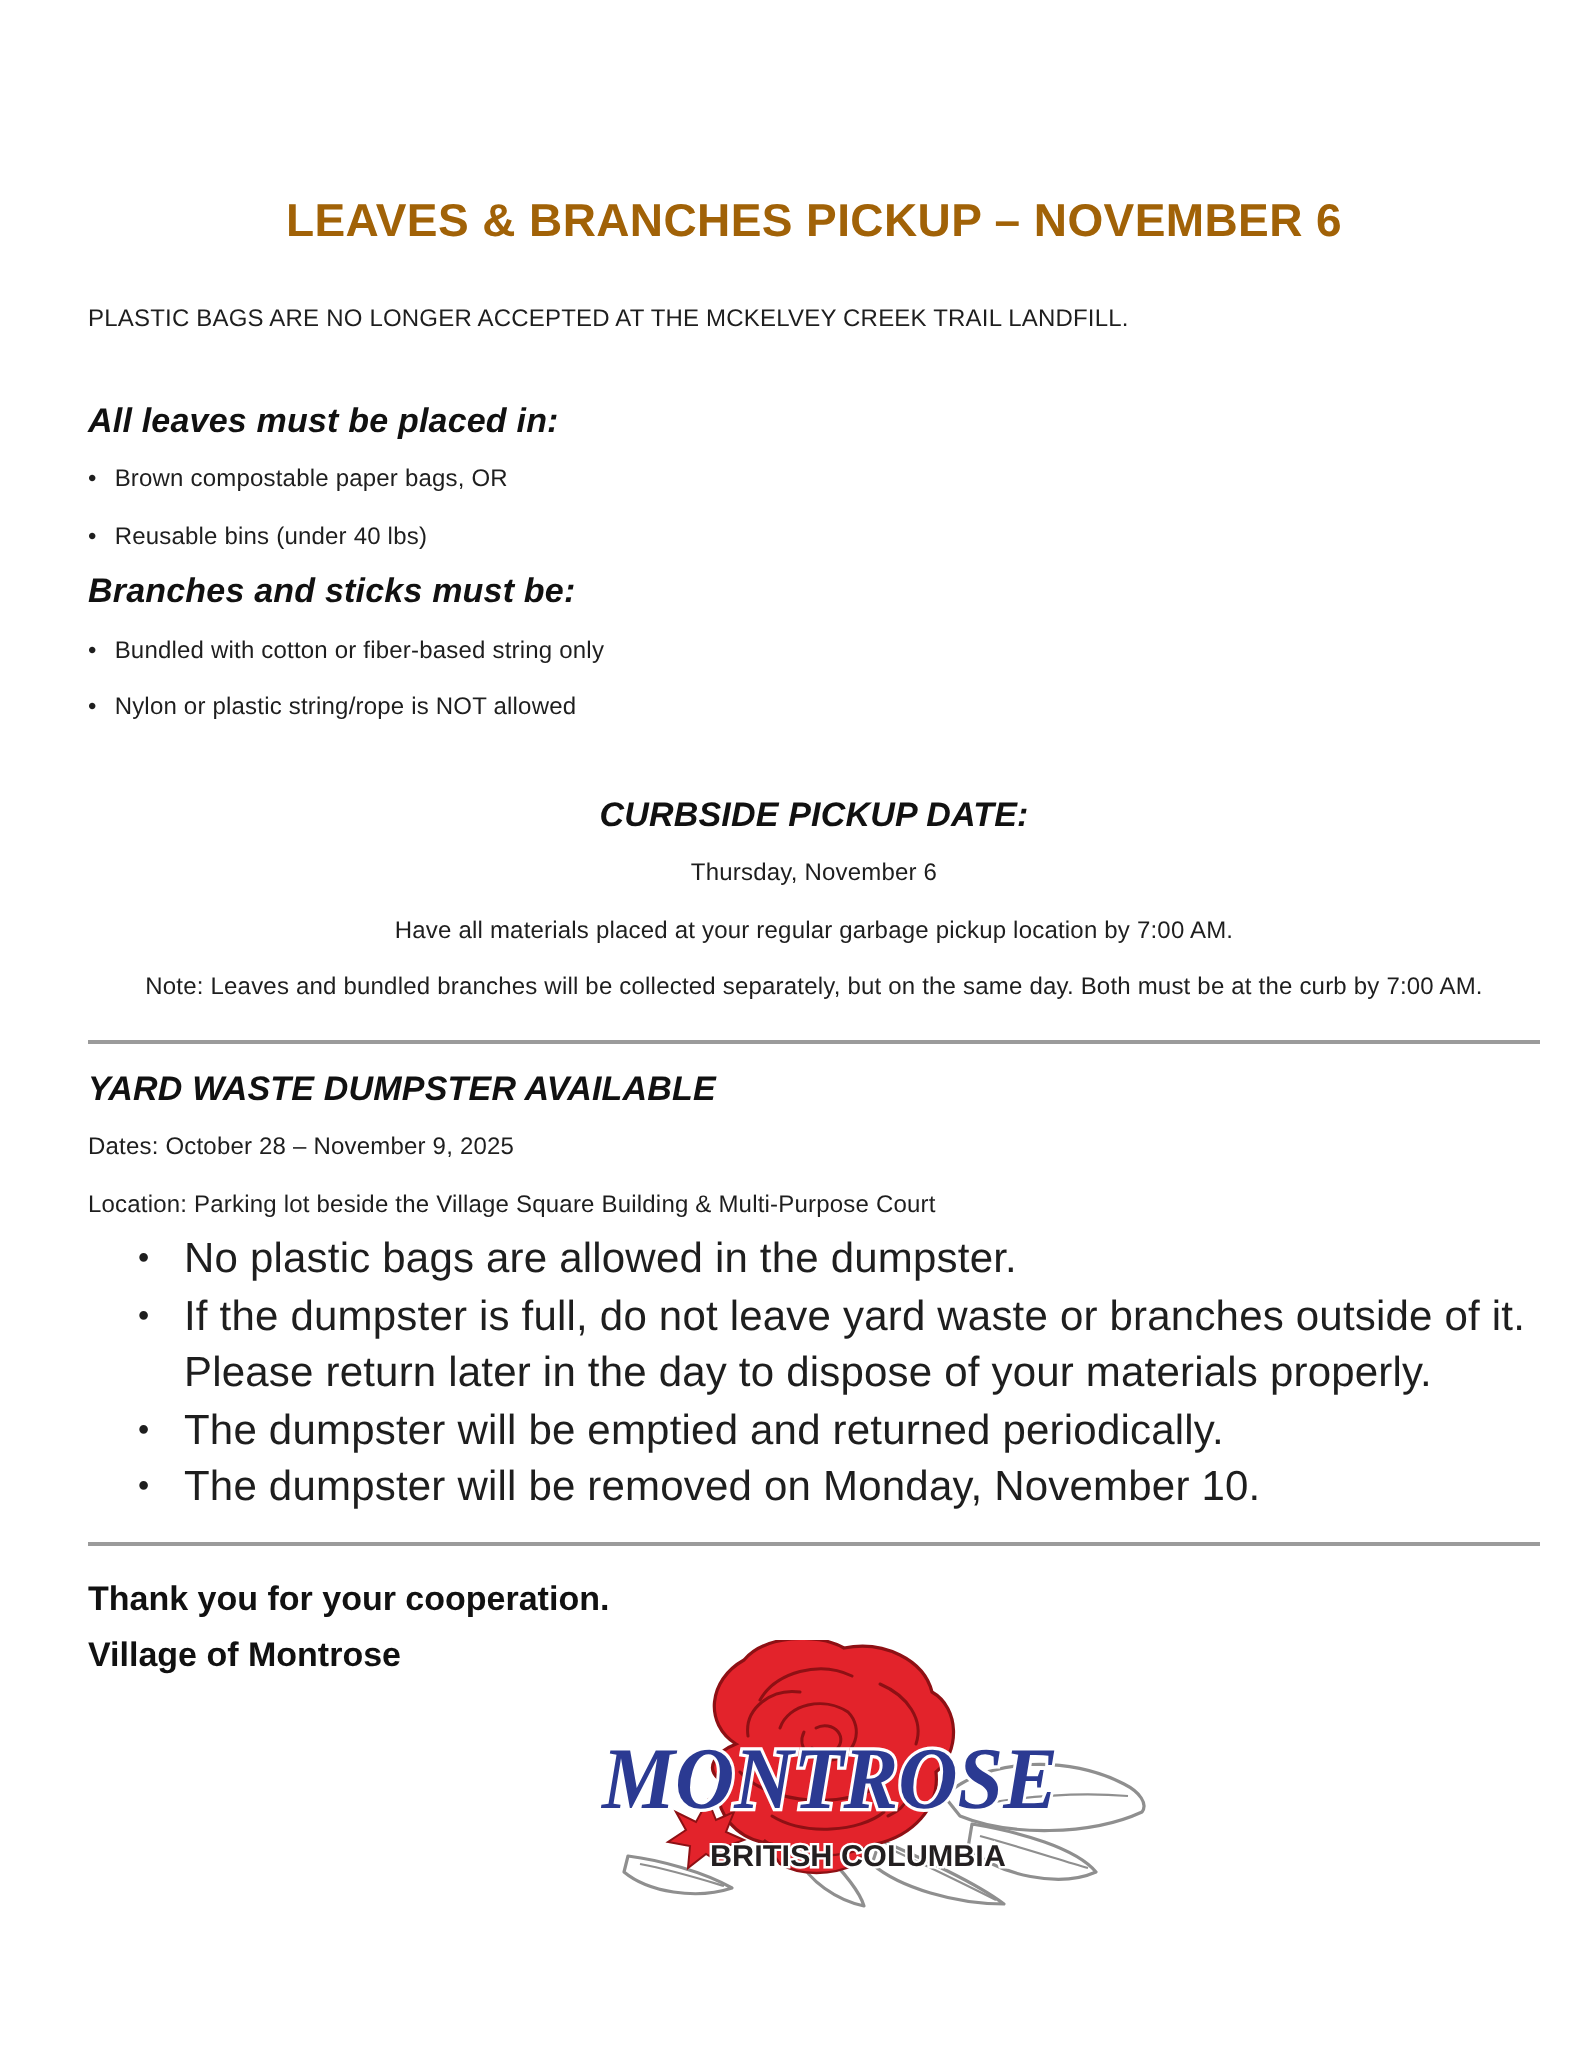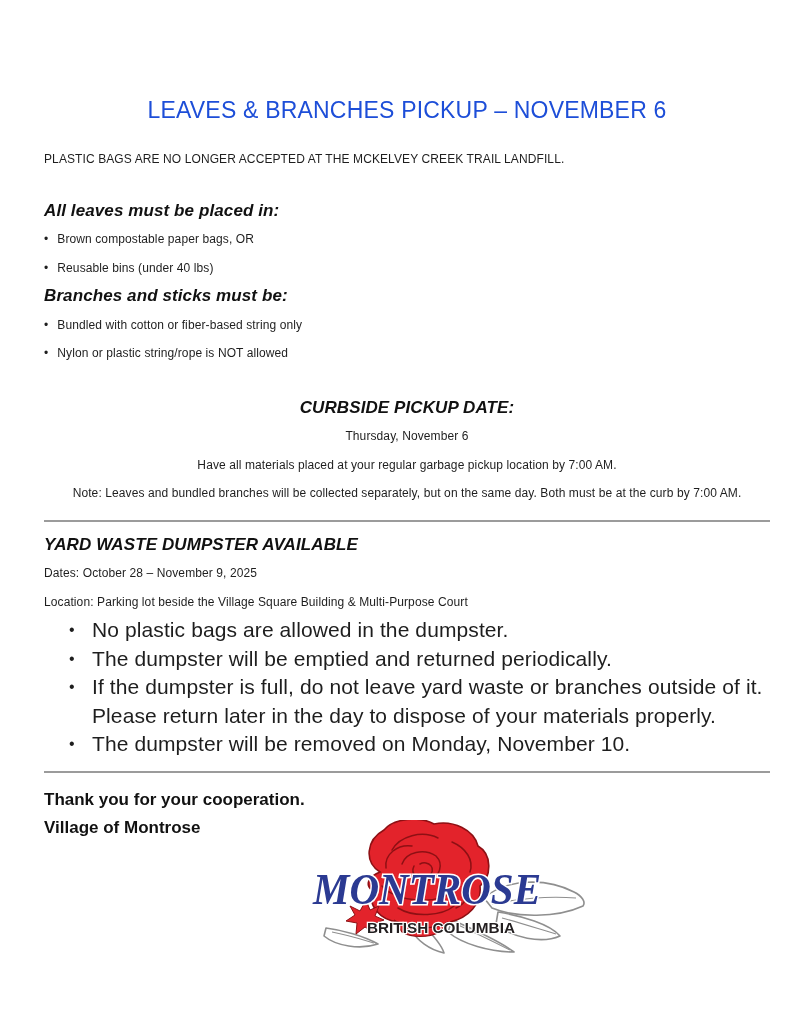--- a/index.html
+++ b/index.html
@@ -13,23 +13,23 @@
     color: #1e1e1e;
     overflow: hidden;
   }
   .content { padding: 0 21px 0 44px; }
 
   .doc-title {
     margin: 97px 0 0 0;
     text-align: center;
     font-size: 23px;
     line-height: 27px;
-    font-weight: 400;
+    font-weight: 700;
     letter-spacing: 0.2px;
-    color: #1d4ed8;
+    color: #a16207;
   }
 
   p { margin: 0; }
   .body-text { font-size: 12px; line-height: 28.5px; letter-spacing: 0.1px; }
 
   .intro { margin-top: 21px; }
 
   .rules-block { margin-top: 23px; }
   h2.inline-heading {
     margin: 0;
@@ -75,21 +75,21 @@
   .footer-block { margin-top: 13px; }
   .footer-block p {
     font-size: 17px;
     line-height: 28.5px;
     font-weight: 700;
     color: #111111;
   }
 
   .logo-wrap {
     position: absolute;
-    left: 302px;
+    left: 290px;
     top: 820px;
     width: 290px;
     height: 135px;
   }
   .logo-wrap svg { display: block; width: 100%; height: 100%; }
 </style>
 </head>
 <body>
 
 <div class="page">
@@ -120,22 +120,22 @@
     </div>
 
     <hr class="section-divider">
 
     <div class="dumpster-block">
       <h2 class="inline-heading">YARD WASTE DUMPSTER AVAILABLE</h2>
       <p class="body-text">Dates: October 28 – November 9, 2025</p>
       <p class="body-text">Location: Parking lot beside the Village Square Building &amp; Multi-Purpose Court</p>
       <ul class="indent-list">
         <li>No plastic bags are allowed in the dumpster.</li>
+        <li>If the dumpster is full, do not leave yard waste or branches outside of it. Please return later in the day to dispose of your materials properly.</li>
         <li>The dumpster will be emptied and returned periodically.</li>
-        <li>If the dumpster is full, do not leave yard waste or branches outside of it. Please return later in the day to dispose of your materials properly.</li>
         <li>The dumpster will be removed on Monday, November 10.</li>
       </ul>
     </div>
 
     <hr class="section-divider">
 
     <div class="footer-block">
       <p>Thank you for your cooperation.</p>
       <p>Village of Montrose</p>
     </div>

